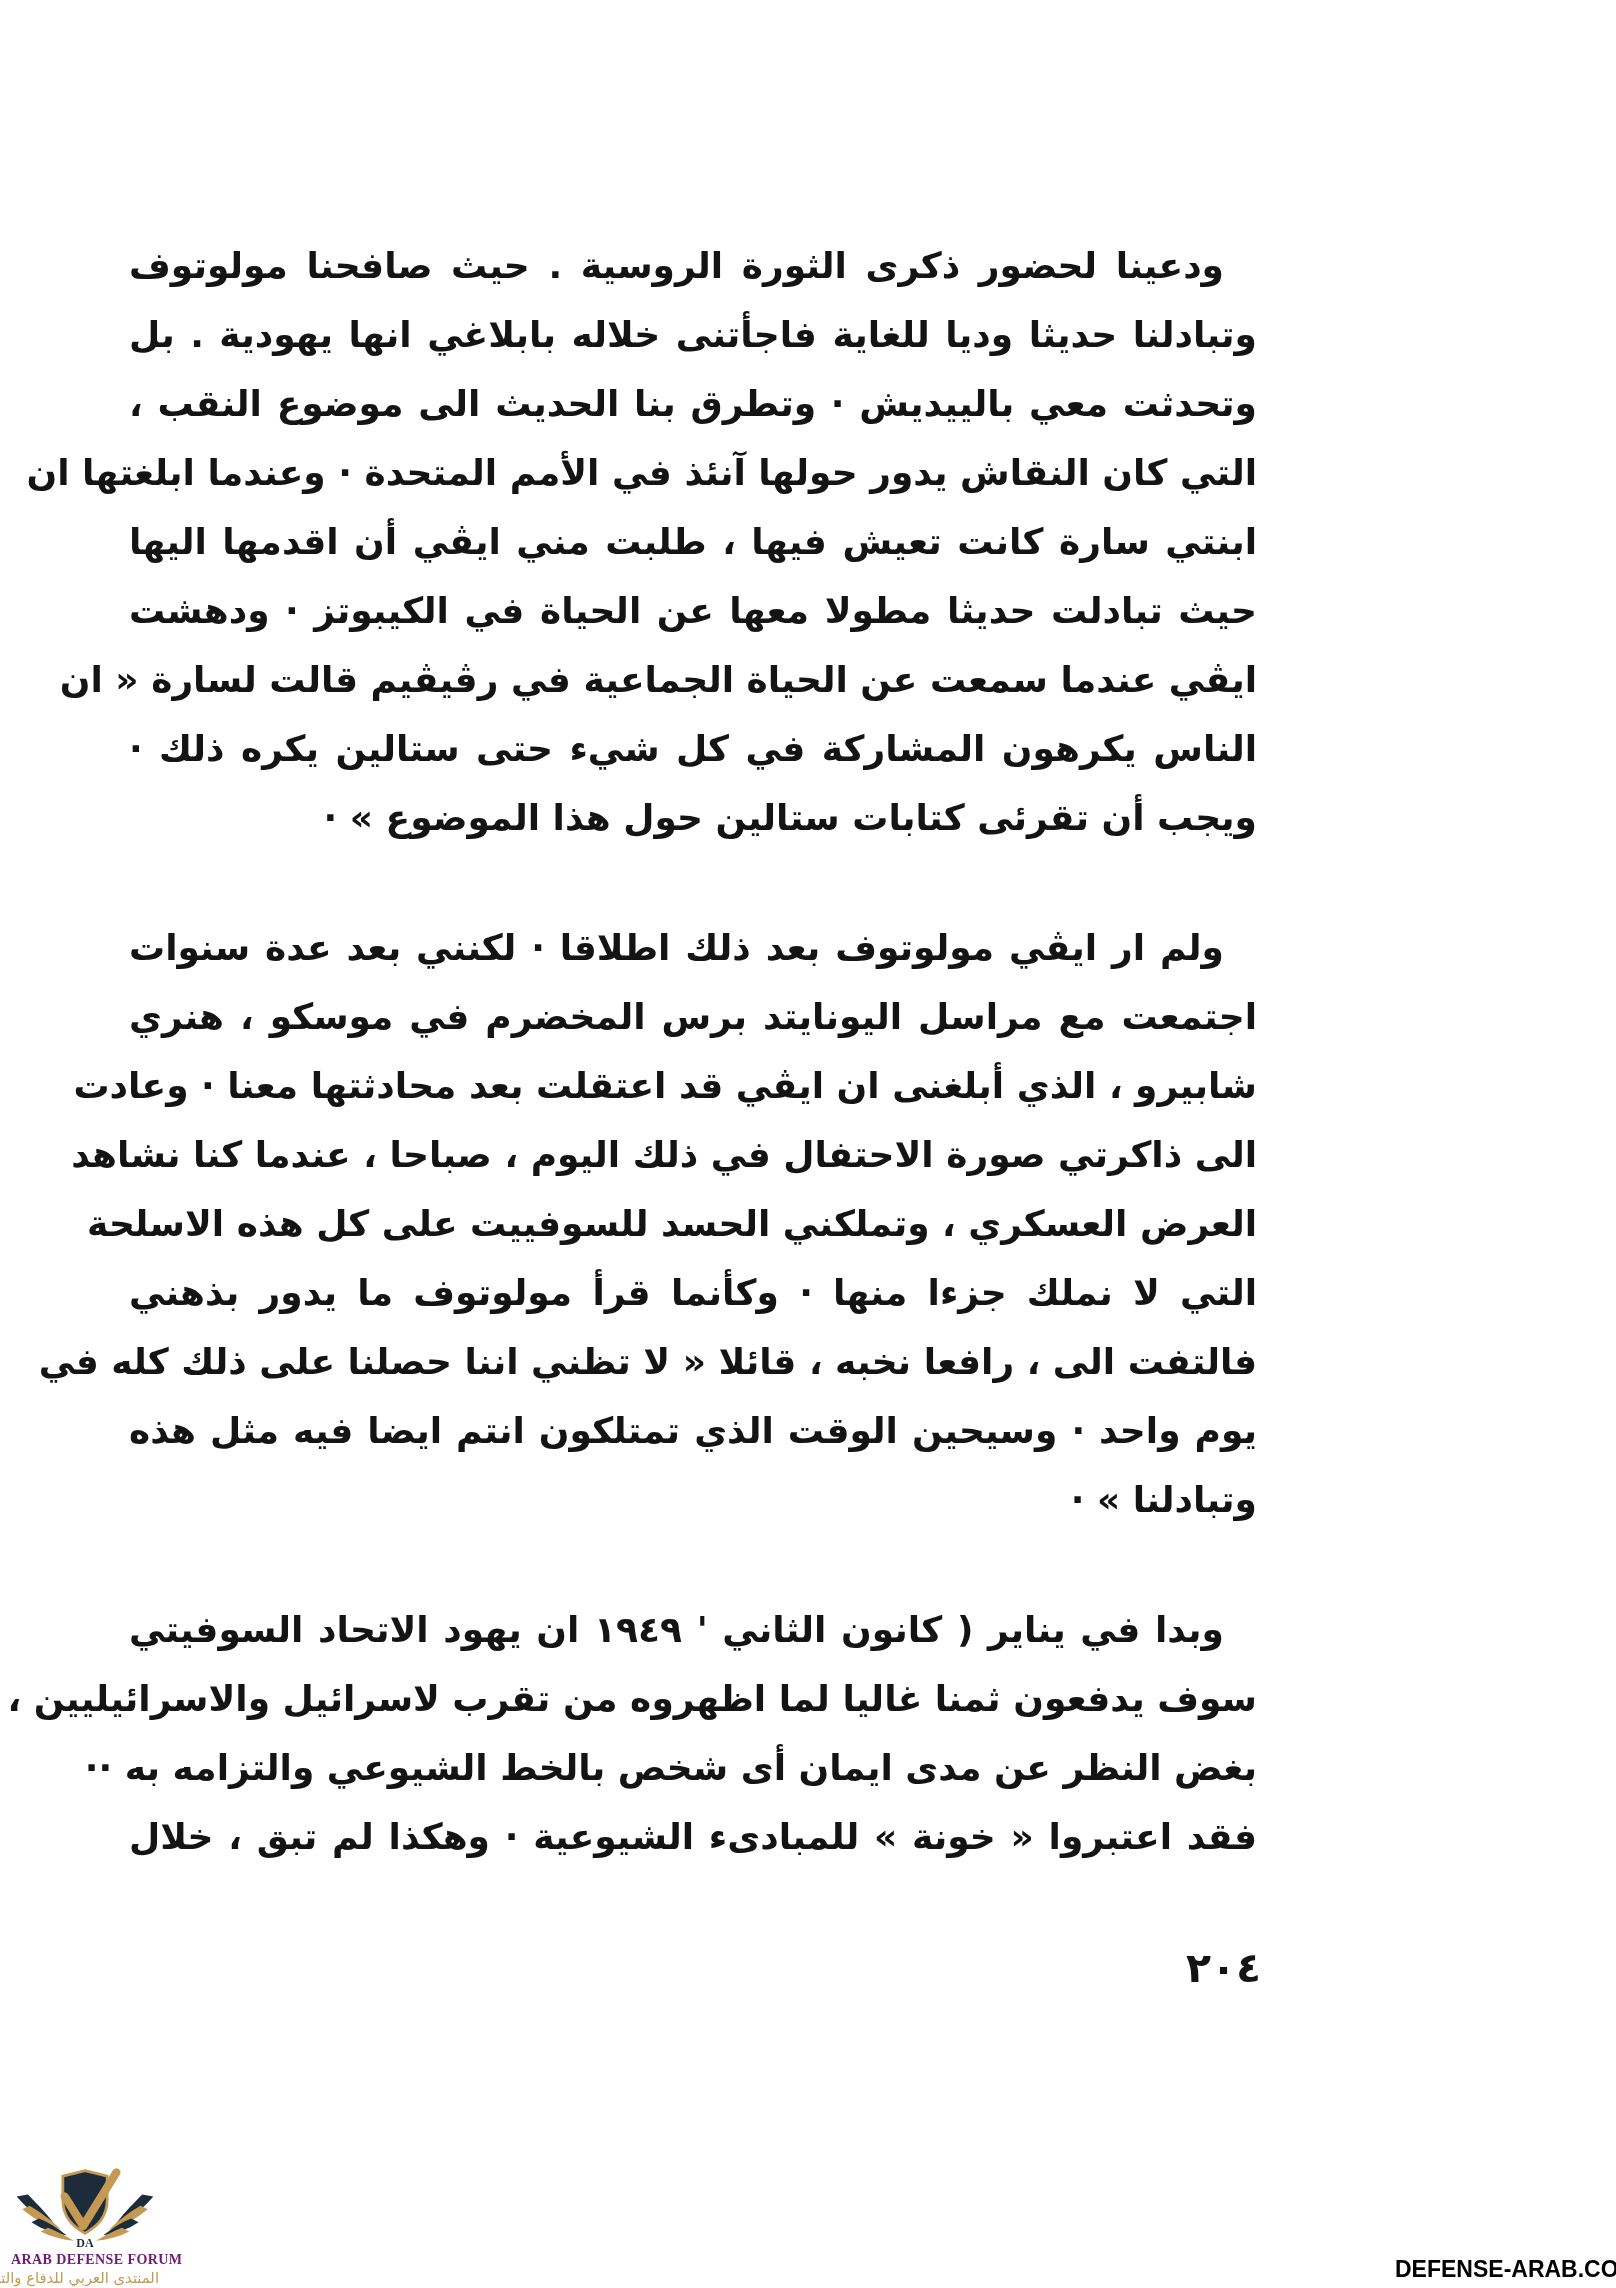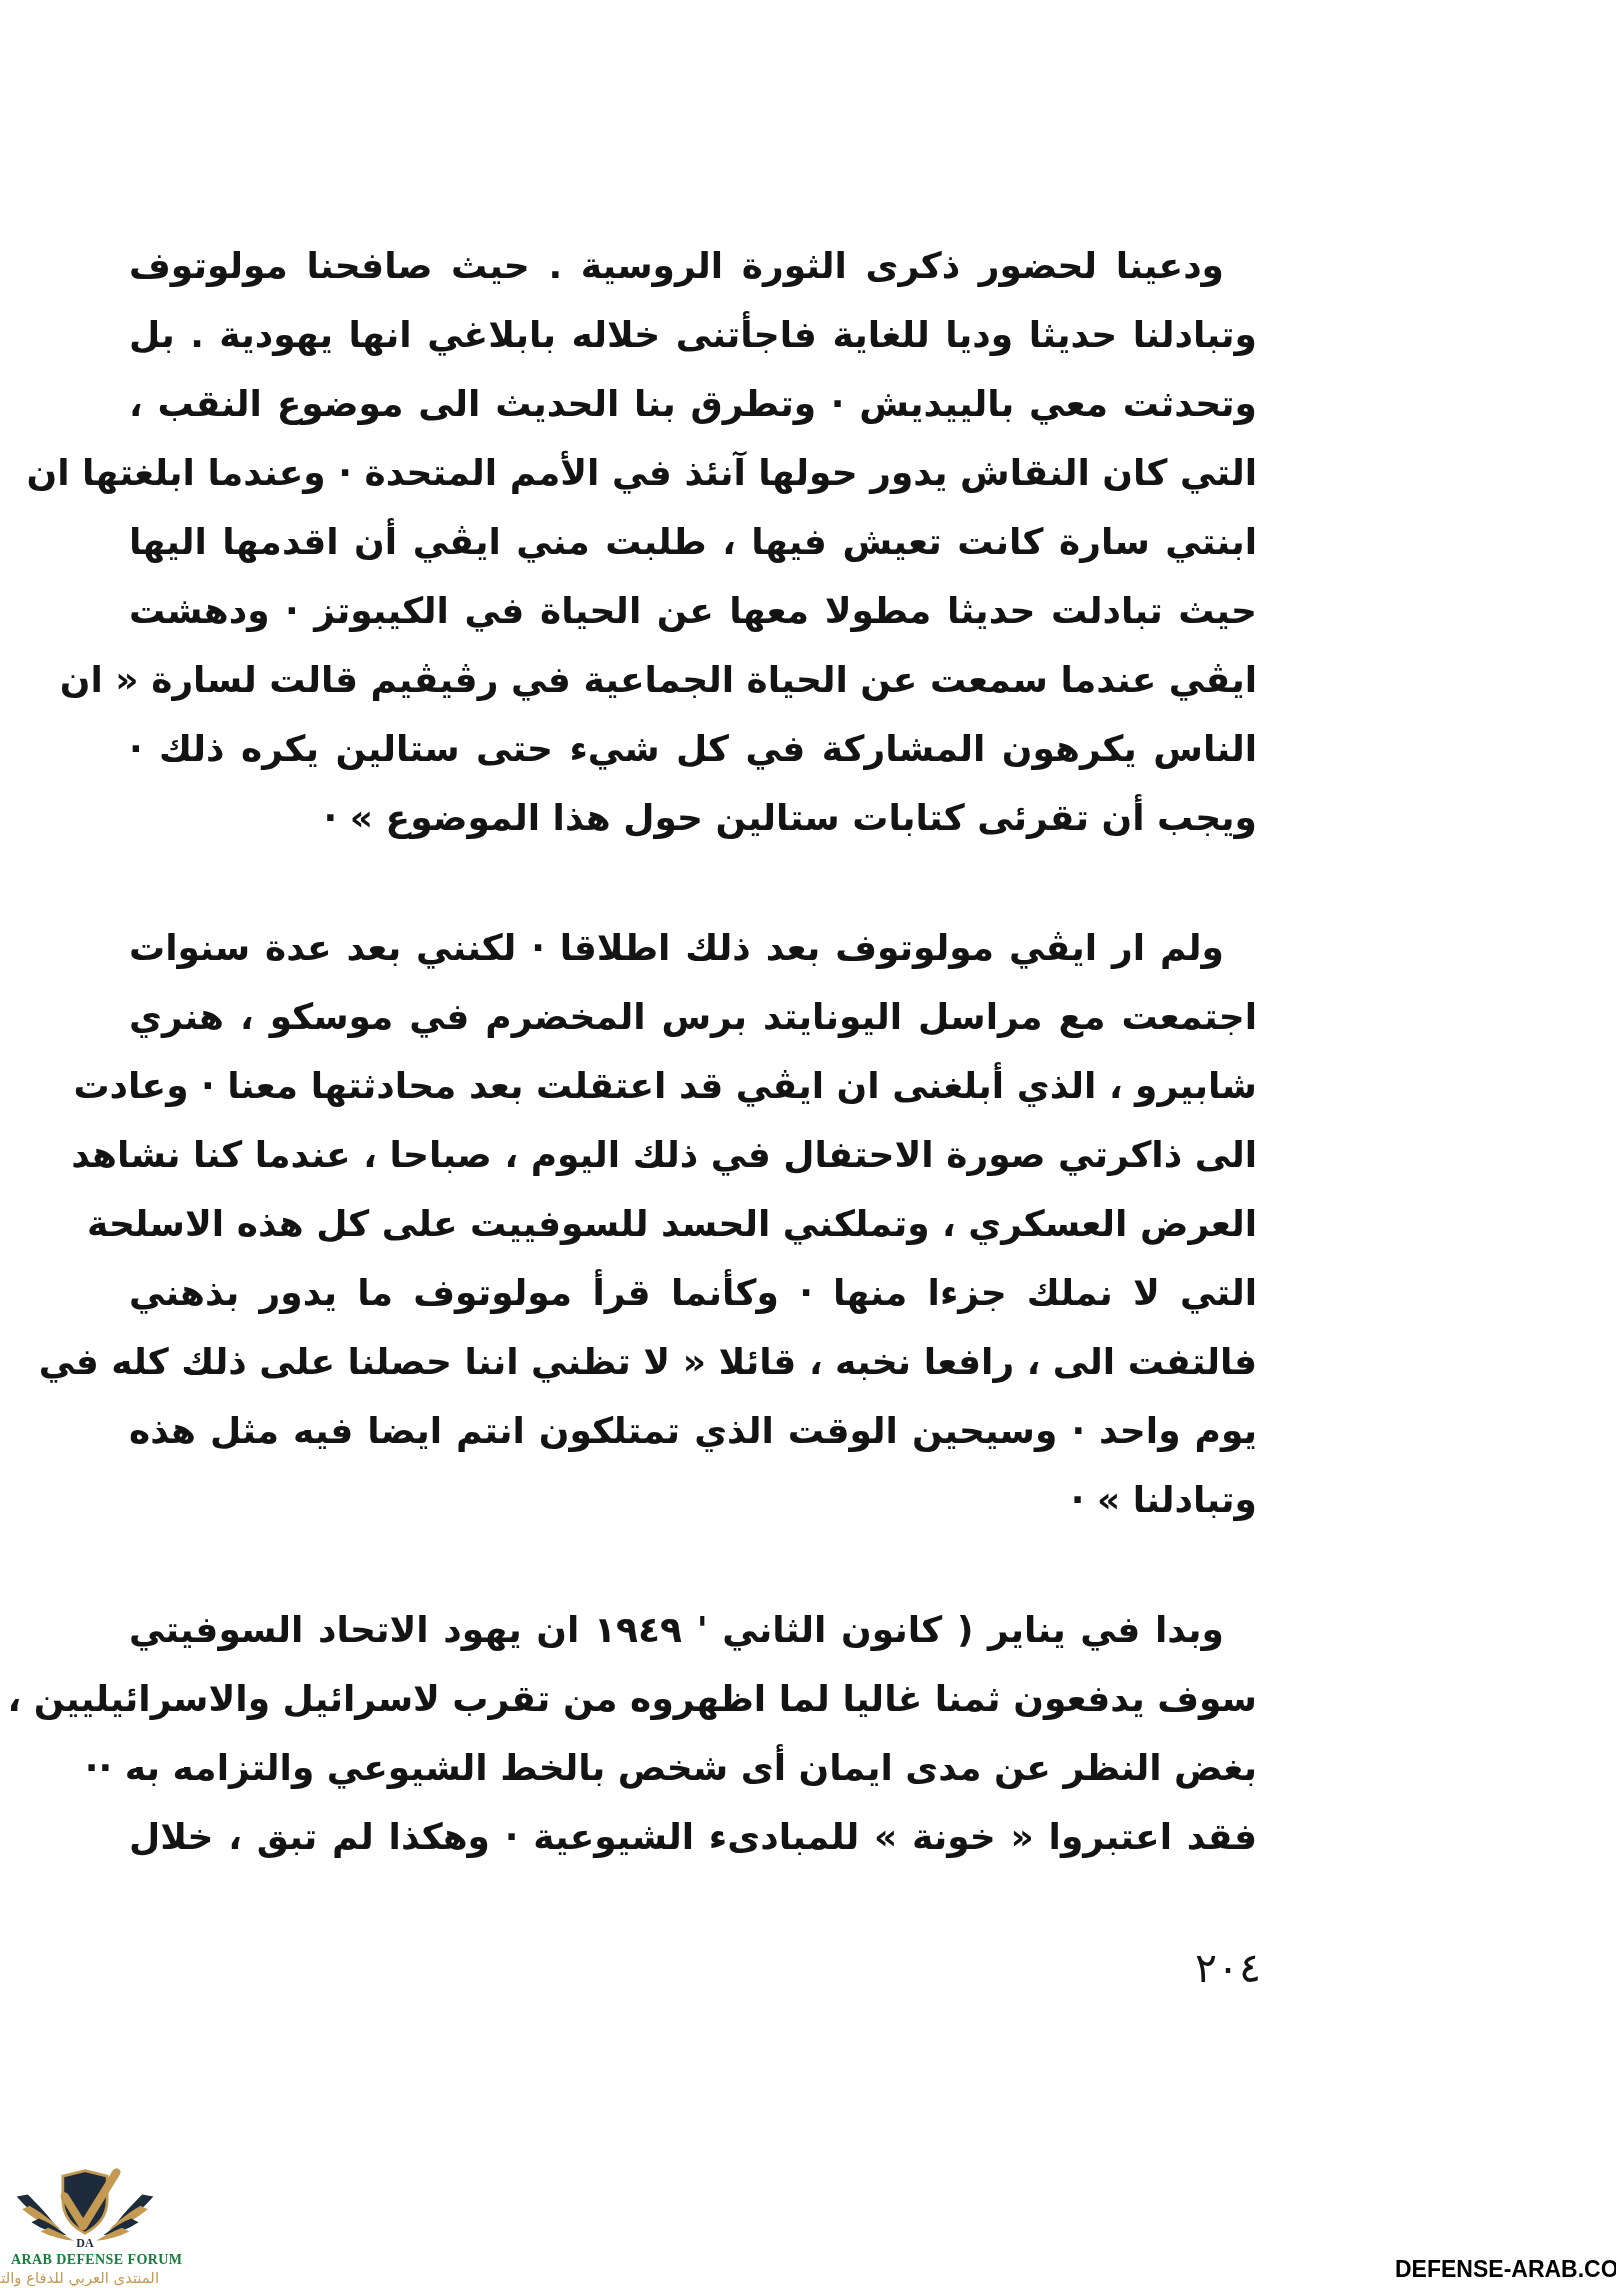--- a/index.html
+++ b/index.html
@@ -18,30 +18,30 @@
   .line{
     width:100%;
     text-align:justify;
     text-align-last:justify;
     white-space:nowrap;
   }
   .line.first{padding-left:0;padding-right:33px;width:auto;}
   .line.end{text-align-last:right;}
   .page-number{
     position:absolute;top:1944px;right:356px;
-    direction:rtl;font-weight:normal;font-size:41px;color:#141414;
+    direction:rtl;font-weight:bold;font-size:41px;color:#141414;
     font-family:"DejaVu Sans",sans-serif;
   }
   .logo{
     position:absolute;left:11px;top:2165px;width:148px;
   }
   .logo svg{display:block;margin:0 auto;}
   .logo-title{
     font-family:"Liberation Serif",serif;font-weight:bold;font-size:14px;
-    color:#15803d;letter-spacing:0.4px;margin-top:1.8px;white-space:nowrap;
+    color:#701a75;letter-spacing:0.4px;margin-top:1.8px;white-space:nowrap;
   }
   .logo-sub{
     direction:rtl;font-family:"DejaVu Sans",sans-serif;font-size:14.8px;
     color:#c49a52;margin-top:0.9px;white-space:nowrap;
   }
   .watermark{
     position:absolute;left:1395px;top:2256px;
     font-family:"Liberation Sans",sans-serif;font-weight:bold;
     font-size:23px;color:#000;letter-spacing:0;white-space:nowrap;
   }

